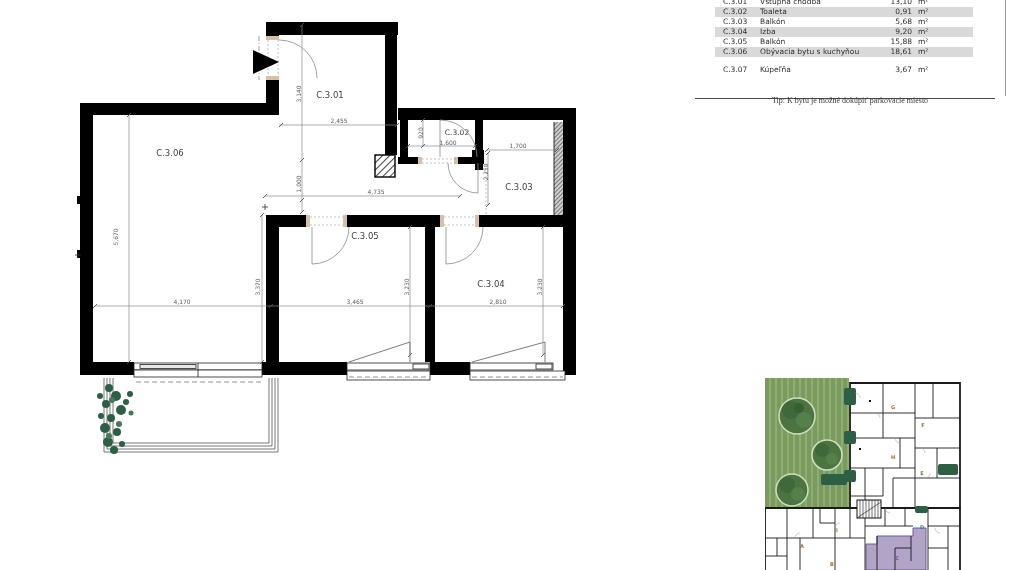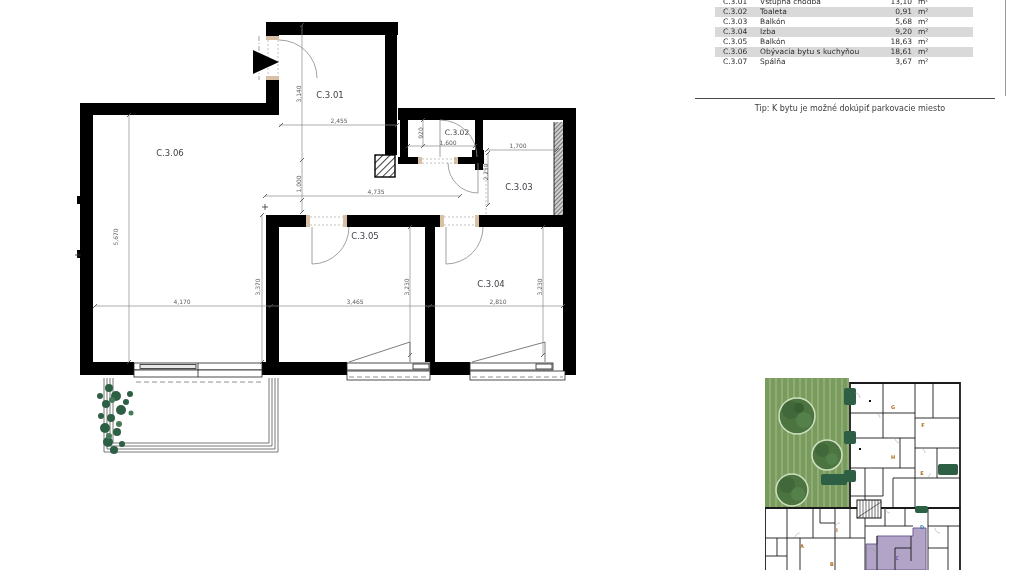--- a/index.html
+++ b/index.html
@@ -8,24 +8,24 @@
     background:#ffffff;font-family:"DejaVu Sans","Liberation Sans",sans-serif;
   }
   
   .legend{position:absolute;left:715px;top:-3px;width:258px;}
   .lrow{display:flex;align-items:center;height:10px;font-size:7.5px;color:#2e2e2e;line-height:10px;}
   .lrow.shaded{background:#d9d9d9;}
   .lcode{width:45px;padding-left:8px;box-sizing:border-box;}
   .lname{width:110px;white-space:nowrap;overflow:hidden;}
   .larea{width:42px;text-align:right;}
   .lunit{width:30px;padding-left:6px;box-sizing:border-box;}
-  .lrow.balcony{background:none;}
+  .lrow.balcony{margin-top:8px;background:none;}
   .legend-rule{position:absolute;left:695px;top:98px;width:300px;border-top:1px solid #4a4a4a;}
-  .tip{position:absolute;left:700px;top:104px;width:300px;text-align:center;
-       font-size:8px;color:#3c3c3c;}
+  .tip{position:absolute;left:700px;top:96px;width:300px;text-align:center;
+       font-size:8px;color:#3c3c3c;font-family:Liberation Serif, serif;}
   .frame-vline{position:absolute;left:1005px;top:0;height:96px;border-left:1px solid #9a9a9a;}
   
   .room-label{position:absolute;font-size:8.5px;color:#3f3f46;transform:translate(-50%,-50%);white-space:nowrap;}
   .dim{position:absolute;font-size:6px;color:#5c5c5c;transform:translate(-50%,-50%);white-space:nowrap;}
   .dim.vert{transform:translate(-50%,-50%) rotate(-90deg);}
   
   .unit-letter{position:absolute;font-size:5px;font-weight:bold;color:#b06a20;transform:translate(-50%,-50%);}
   .unit-letter.blue{color:#3a7ab0;}
   .unit-letter.purple{color:#6b4fa0;}
   svg{position:absolute;}
@@ -261,32 +261,32 @@
   </div>
   <div class="lrow shaded">
     <span class="lcode">C.3.04</span>
     <span class="lname">Izba</span>
     <span class="larea">9,20</span>
     <span class="lunit">m²</span>
   </div>
   <div class="lrow">
     <span class="lcode">C.3.05</span>
     <span class="lname">Balkón</span>
-    <span class="larea">18,63</span>
+    <span class="larea">15,88</span>
     <span class="lunit">m²</span>
   </div>
   <div class="lrow shaded">
     <span class="lcode">C.3.06</span>
     <span class="lname">Obývacia bytu s kuchyňou</span>
     <span class="larea">18,61</span>
     <span class="lunit">m²</span>
   </div>
   <div class="lrow balcony">
     <span class="lcode">C.3.07</span>
-    <span class="lname">Spálňa</span>
+    <span class="lname">Kúpeľňa</span>
     <span class="larea">3,67</span>
     <span class="lunit">m²</span>
   </div>
 </div>
 <div class="legend-rule"></div>
 <div class="tip">Tip:  K bytu je možné dokúpiť parkovacie miesto</div>
 <div class="frame-vline"></div>
 
 <svg style="left:765px;top:378px" width="197" height="192" viewBox="0 0 197 192">
   <defs>

